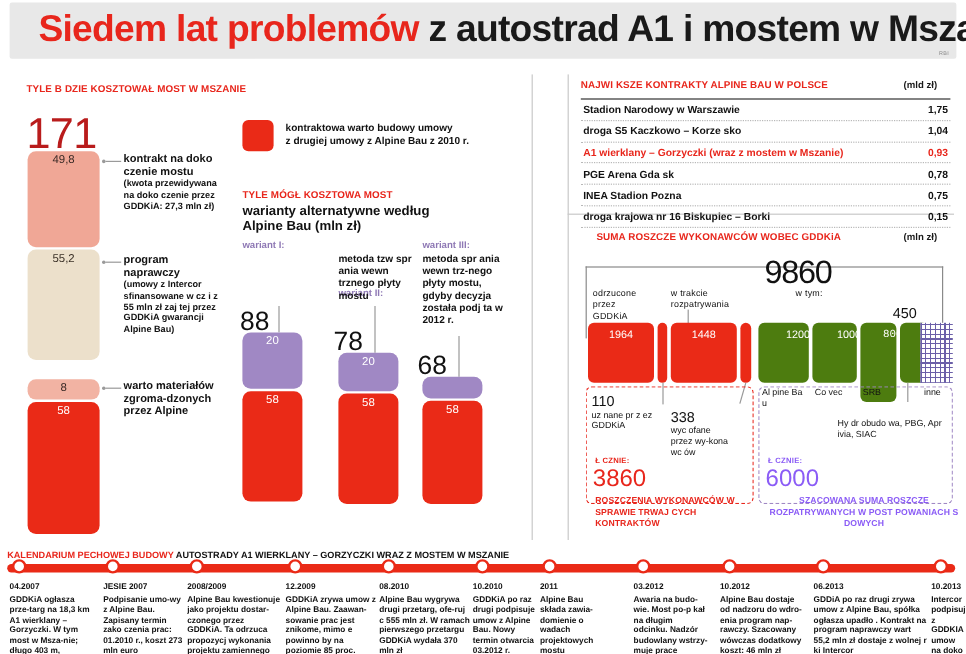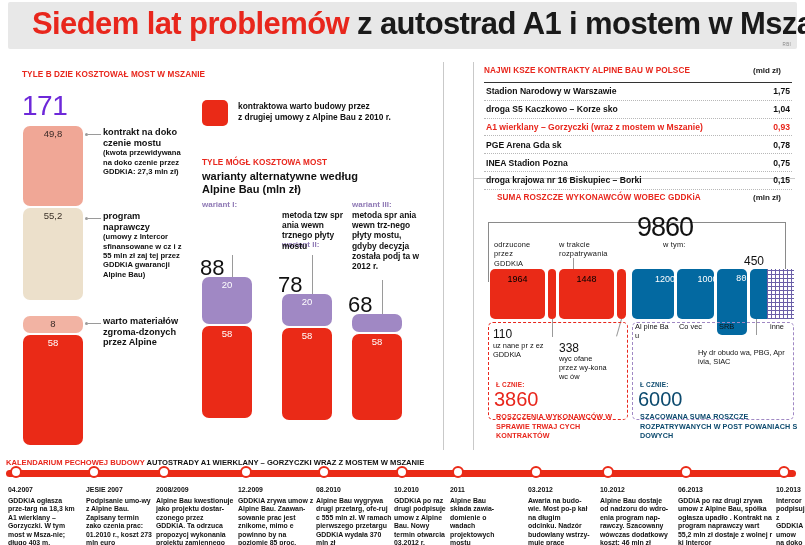--- a/index.html
+++ b/index.html
@@ -34,21 +34,21 @@
   .sec-head{
     position:absolute;color:#e8261c;font-size:8.2px;font-weight:700;
     letter-spacing:.1px;white-space:nowrap;
   }
   .sec-unit{
     position:absolute;color:#1a1a1a;font-size:8px;font-weight:700;white-space:nowrap;
   }
 
   
   .big-num{
-    position:absolute;font-size:28px;font-weight:400;color:#6d28d9;letter-spacing:-0.5px;
+    position:absolute;font-size:36px;font-weight:400;color:#b91c1c;letter-spacing:-0.5px;
   }
   .seg{
     position:absolute;border-radius:7px;box-sizing:border-box;
     display:flex;align-items:flex-start;justify-content:center;
   }
   .seg span{font-size:9.5px;font-weight:400;padding-top:2px;}
   .seg.s1{background:#f0a796;color:#3a2a26;}
   .seg.s2{background:#ece0cb;color:#3a3027;}
   .seg.s3{background:#f2b3a3;color:#3a2a26;}
   .seg.s4{background:#ea2a17;color:#fff;}
@@ -80,42 +80,42 @@
     padding:3.4px 2px 3.4px 2px;border-bottom:1px dotted #b8b8b8;font-weight:700;color:#111;
   }
   .tbl .row:first-child{border-top:1.6px solid #333;align-items:center;}
   .tbl .row.hl{color:#e8261c;}
   .tbl .row .v{font-weight:700;}
 
   
   .claim-bar{position:absolute;border-radius:5px;box-sizing:border-box;
              display:flex;align-items:flex-start;justify-content:center;}
   .claim-bar span{font-size:9px;padding-top:5px;}
-  .claim-red{background:#ea2a17;color:#000000;}
-  .claim-pur{background:#0369a1;color:#fff;padding-left:24px;}
+  .claim-red{background:#ea2a17;color:#ffffff;}
+  .claim-pur{background:#4d7c0f;color:#fff;padding-left:24px;}
   .claim-hatch{
     background:
       repeating-linear-gradient(0deg,#6b5fa8 0 1px,transparent 1px 4px),
       repeating-linear-gradient(90deg,#6b5fa8 0 1px,transparent 1px 4px),
       #ffffff;
     border-radius:0;
   }
   .brace-top{position:absolute;border-top:1px solid #8a8a8a;border-left:1px solid #8a8a8a;
              border-right:1px solid #8a8a8a;box-sizing:border-box;}
   .huge{position:absolute;font-size:27px;color:#111;letter-spacing:-1px;}
   .mini{position:absolute;font-size:7.4px;line-height:9px;color:#111;}
   .mini-top{position:absolute;font-size:7.4px;line-height:9.4px;color:#111;letter-spacing:.2px;}
   .anno-num{position:absolute;font-size:12px;color:#111;}
   .box-red{position:absolute;border:1px dashed #e8261c;border-radius:5px;box-sizing:border-box;}
   .box-pur{position:absolute;border:1px dashed #a088c4;border-radius:5px;box-sizing:border-box;}
   .tot-lbl{position:absolute;font-size:6.4px;font-weight:700;letter-spacing:.2px;}
   .tot-num{position:absolute;font-size:20px;}
   .tot-txt{position:absolute;font-size:7.2px;font-weight:700;line-height:9.6px;letter-spacing:.1px;}
   .red-t{color:#e8261c;}
-  .pur-t{color:#0c4a6e;}
+  .pur-t{color:#8b5cf6;text-align:center;}
 
   
   .tl-head{position:absolute;left:6px;top:458px;font-size:7.6px;font-weight:700;white-space:nowrap;}
   .tl-head .r{color:#e8261c;}
   .tl-head .b{color:#111;}
   .tl-line{position:absolute;left:6px;top:470px;width:790px;height:7px;background:#ea2a17;border-radius:4px;}
   .tl-dot{position:absolute;top:466px;width:12px;height:12px;border-radius:50%;
           background:#fff;border:2.4px solid #ea2a17;box-sizing:border-box;}
   .tl-item{position:absolute;top:486px;font-size:6.9px;line-height:8.4px;color:#111;font-weight:700;}
   .tl-item .d{display:block;margin-bottom:2.5px;}
@@ -168,21 +168,21 @@
   <div class="lbl" style="left:103px;top:211px;width:86px;">
     <b>program naprawczy</b>
     <span class="sub">(umowy z Intercor sfinansowane w cz   i z 55 mln zł zaj tej przez GDDKiA gwarancji Alpine Bau)</span>
   </div>
   <div class="lbl" style="left:103px;top:316px;width:80px;">
     <b>warto materiałów zgroma-dzonych przez Alpine</b>
   </div>
 
   <div class="legend-sw" style="left:202px;top:100px;"></div>
   <div class="legend-tx" style="left:238px;top:101px;width:200px;">
-    <span>kontraktowa warto   budowy przez</span><br>
+    <span>kontraktowa warto   budowy umowy</span><br>
     <span>z drugiej umowy z Alpine Bau z 2010 r.</span>
   </div>
 
   <div class="sec-head" style="left:202px;top:158px;">TYLE MÓGŁ KOSZTOWA  MOST</div>
   <div style="position:absolute;left:202px;top:170px;font-size:11px;font-weight:700;line-height:13px;color:#111;">
     <span>warianty alternatywne według</span><br>
     <span>Alpine Bau (mln zł)</span>
   </div>
 
   <div class="var-sub" style="left:202px;top:200px;">wariant I:</div>

